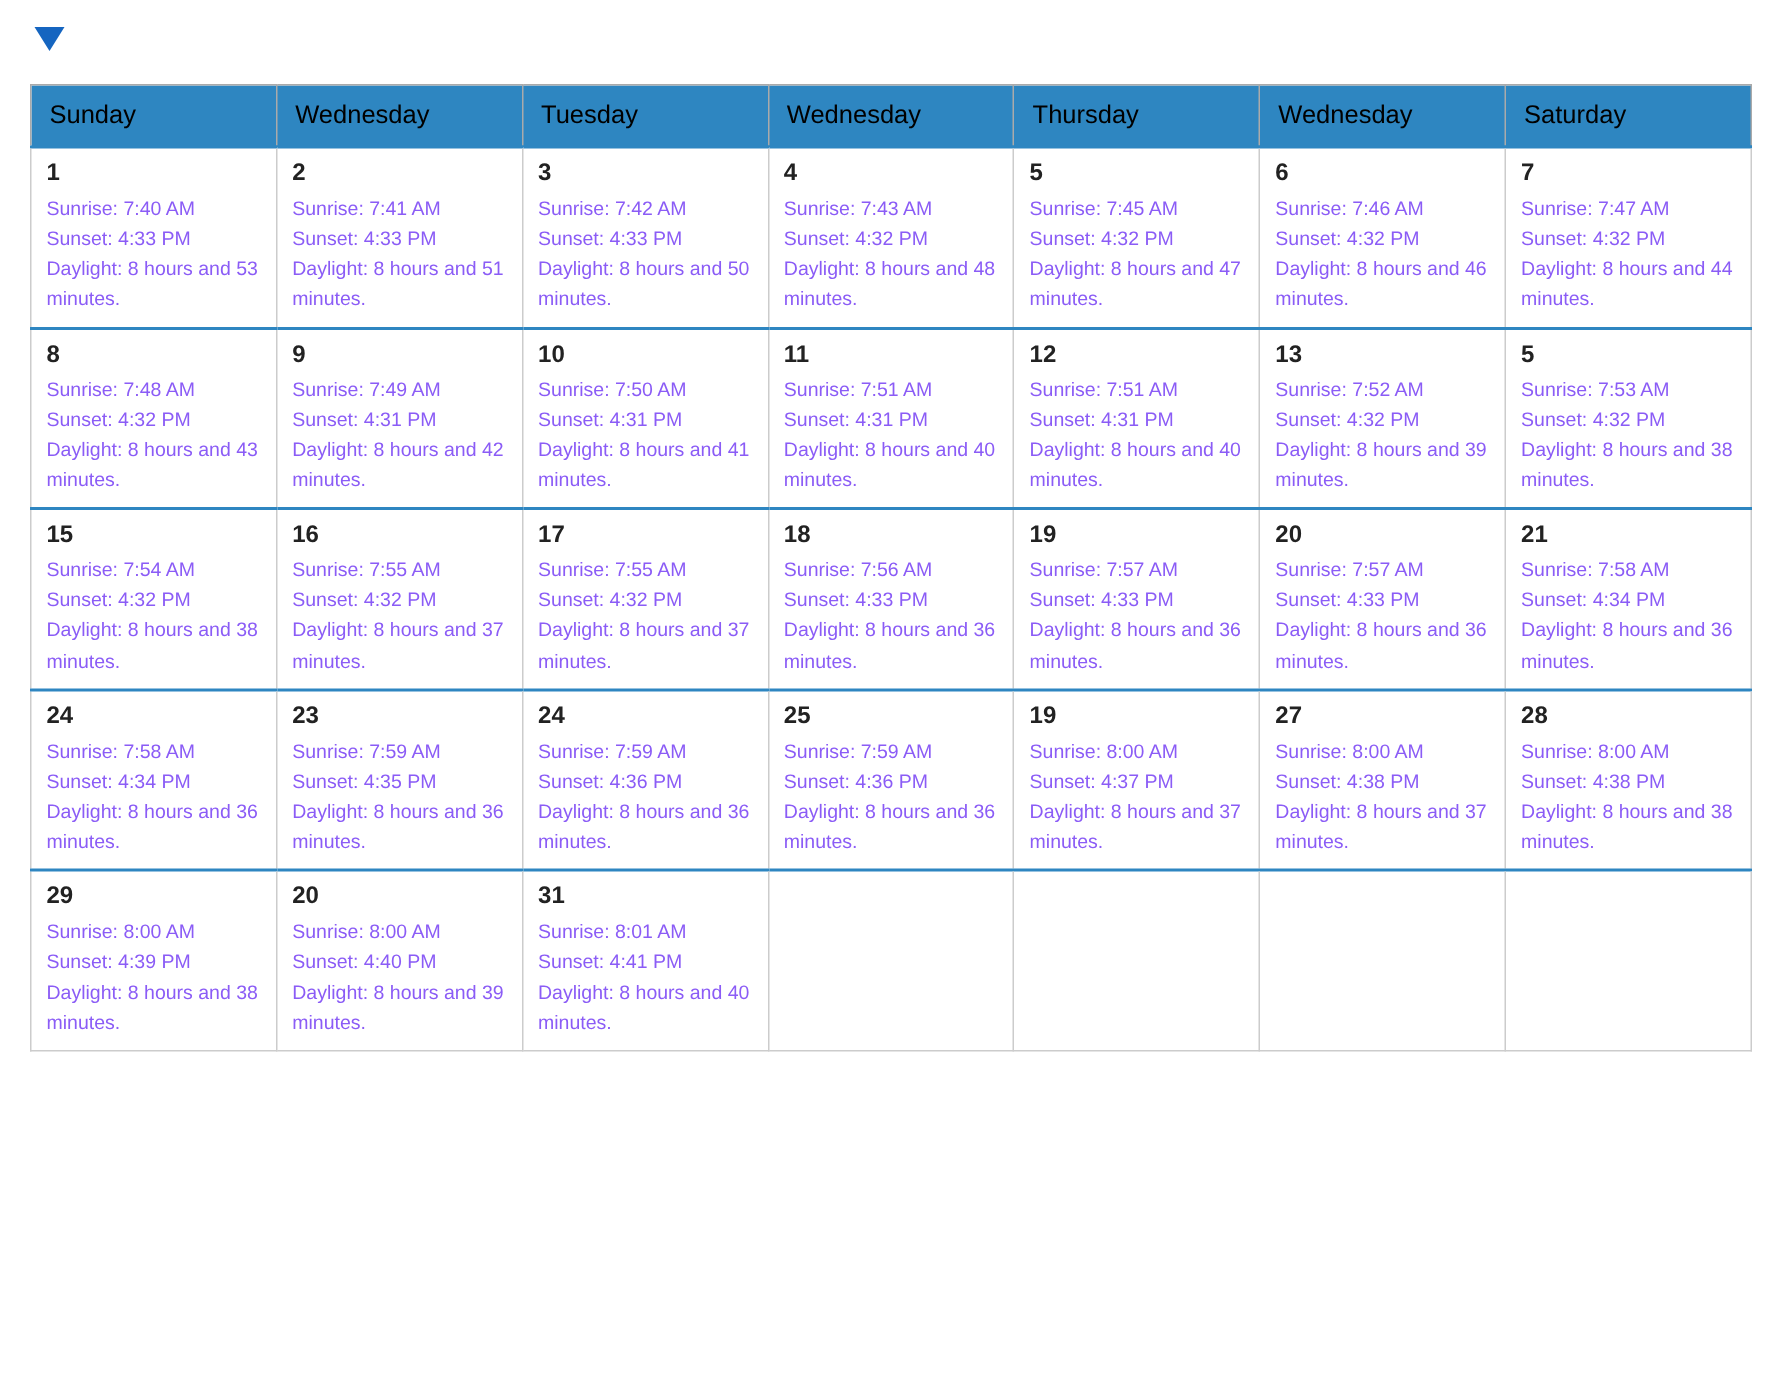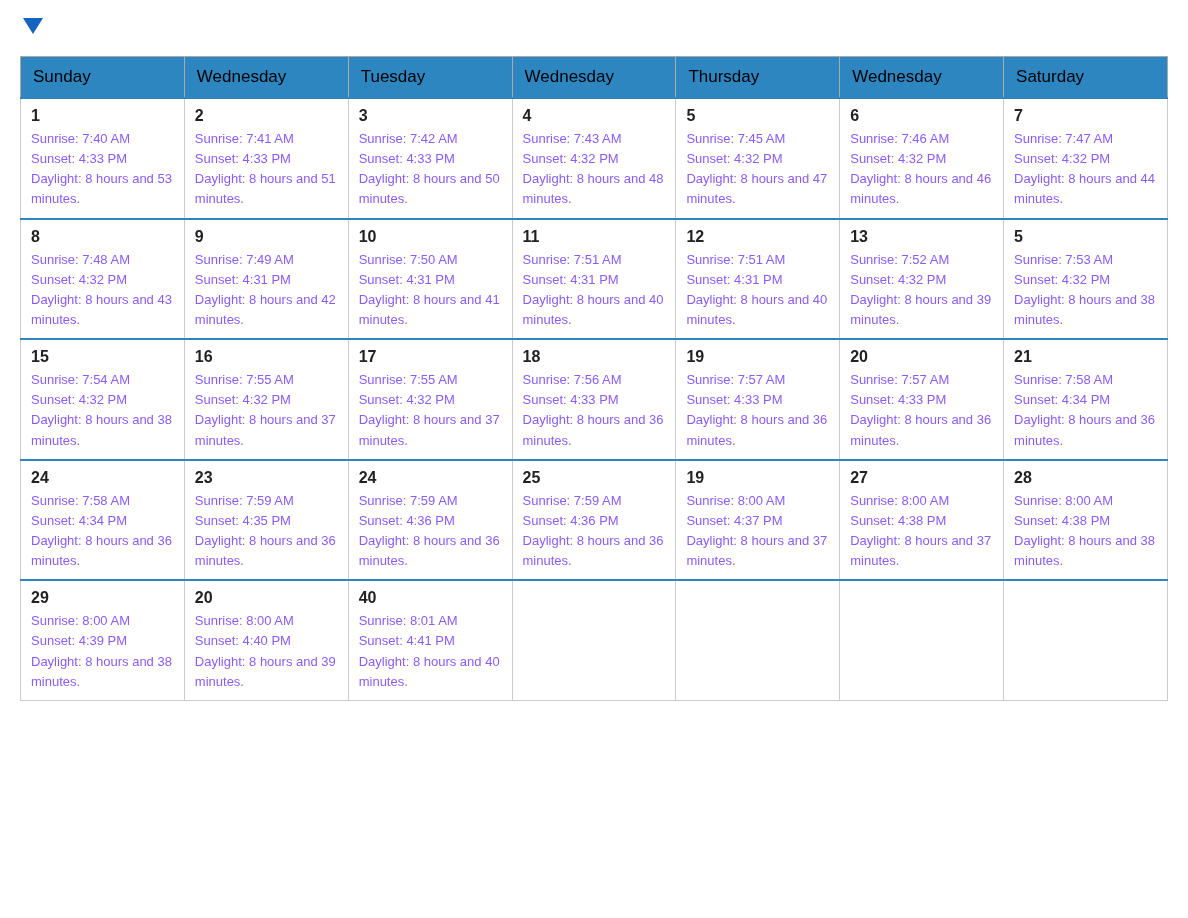--- a/index.html
+++ b/index.html
@@ -261,21 +261,21 @@
       <tr class="week-row">
         <td>
         <span class="day-num">29</span>
         <span class="day-info">Sunrise: 8:00 AM<br>Sunset: 4:39 PM<br>Daylight: 8 hours and 38 minutes.</span>
       </td>
         <td>
         <span class="day-num">20</span>
         <span class="day-info">Sunrise: 8:00 AM<br>Sunset: 4:40 PM<br>Daylight: 8 hours and 39 minutes.</span>
       </td>
         <td>
-        <span class="day-num">40</span>
+        <span class="day-num">31</span>
         <span class="day-info">Sunrise: 8:01 AM<br>Sunset: 4:41 PM<br>Daylight: 8 hours and 40 minutes.</span>
       </td>
         <td class="empty-cell"></td>
         <td class="empty-cell"></td>
         <td class="empty-cell"></td>
         <td class="empty-cell"></td>
       </tr>
     </tbody>
 </table>
 

